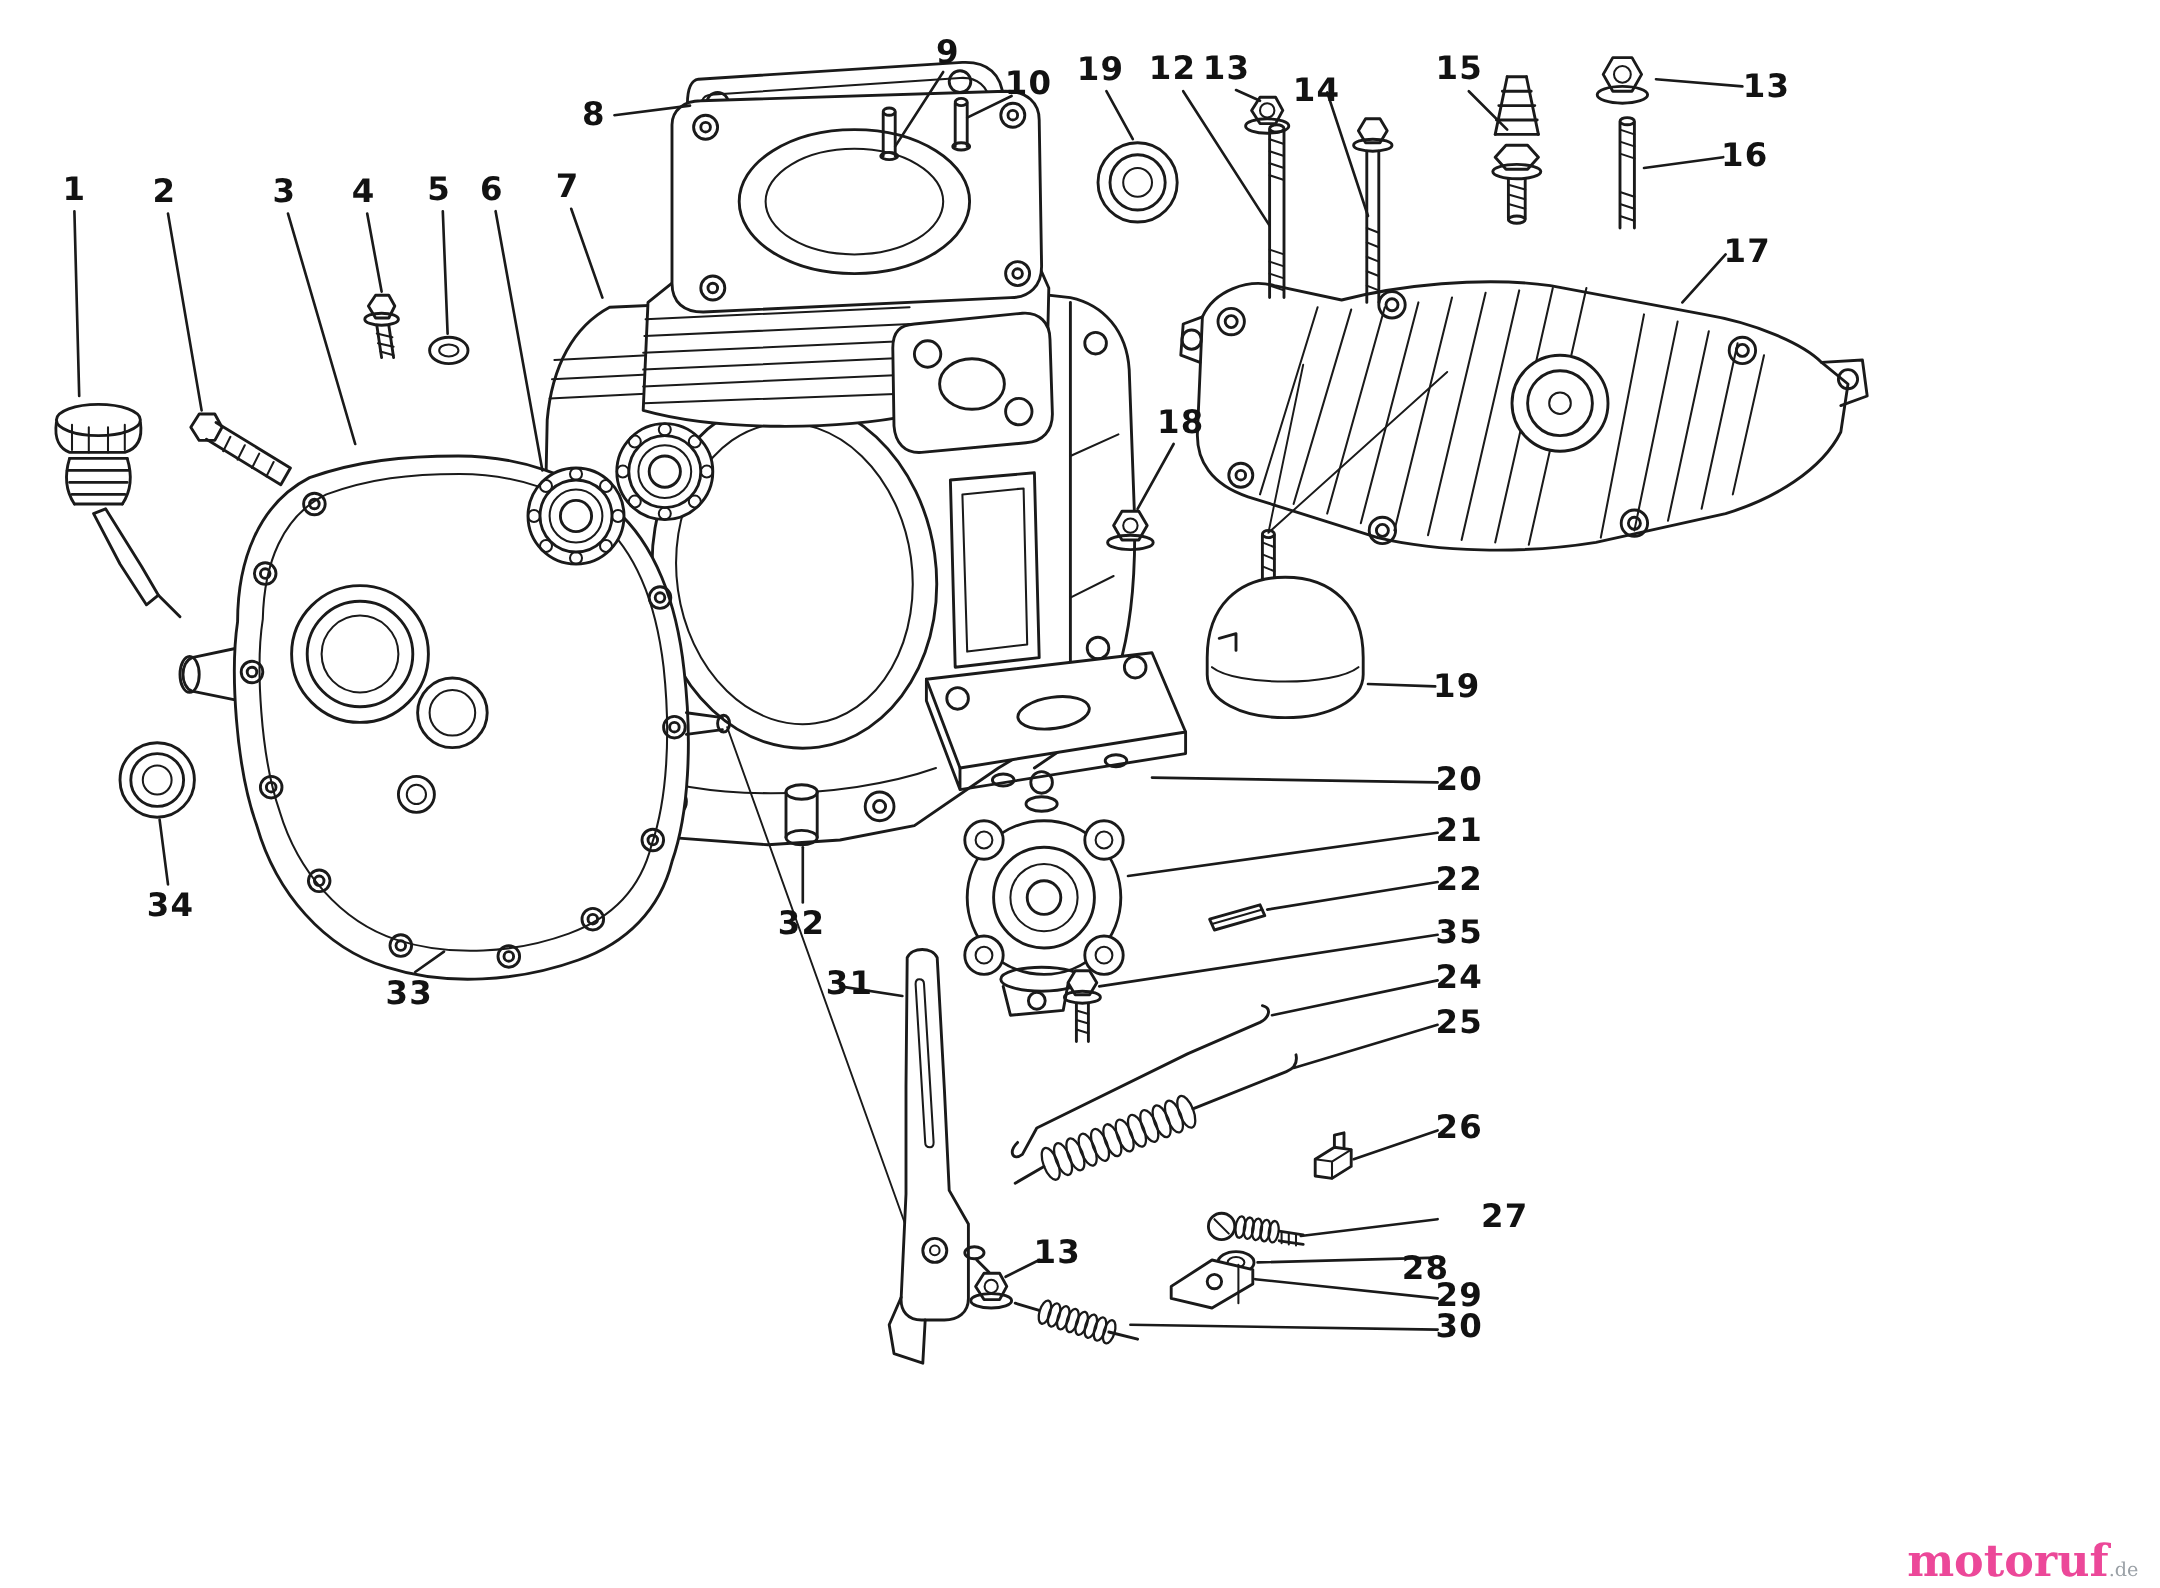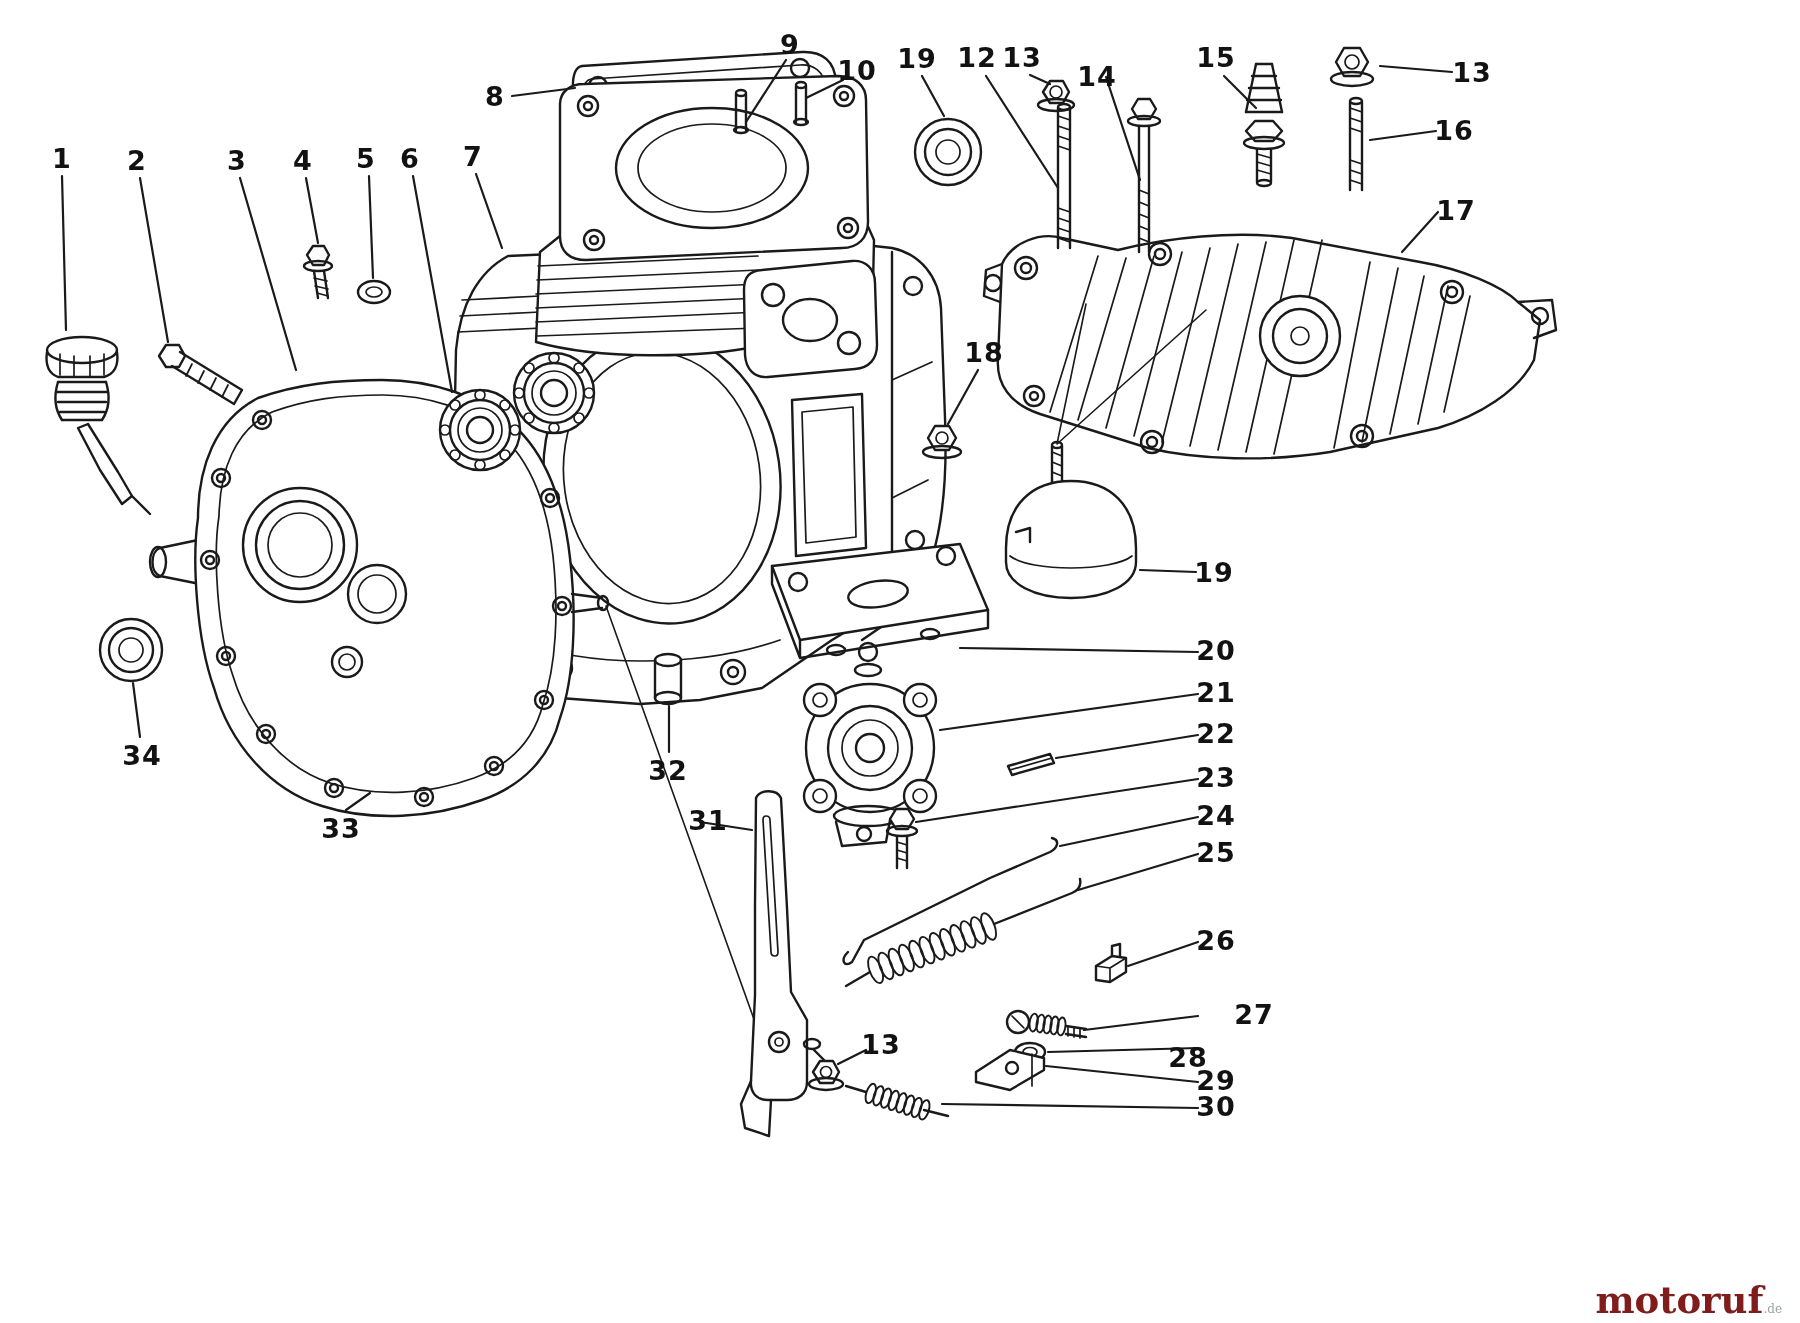--- a/index.html
+++ b/index.html
@@ -12,21 +12,21 @@
   .callout{
     position:absolute;transform:translate(-50%,-50%);
     font:700 27px "DejaVu Sans",sans-serif;color:#121212;letter-spacing:1px;
     white-space:nowrap;user-select:none;
   }
   .logo{
     position:absolute;right:18px;bottom:4px;
     font-family:"DejaVu Serif",serif;line-height:1;
   }
   .logo .main{font-size:37px;font-weight:700;}
-  .logo .de{font-size:12px;font-weight:400;}
+  .logo .de{font-size:16px;font-weight:400;}
 </style>
 </head>
 <body>
 
 <div class="stage">
 
   <svg class="layer" viewBox="0 0 1800 1323">
     <g stroke="#1a1a1a" stroke-width="2.4" fill="none" stroke-linecap="round" stroke-linejoin="round">
 
       <g>
@@ -466,32 +466,32 @@
       <div class="callout" style="left: 1097px; top: 58px; margin-top: 18px;">14</div>
       <div class="callout" style="left: 1216px; top: 57px;">15</div>
       <div class="callout" style="left: 1472px; top: 72px;">13</div>
       <div class="callout" style="left: 1454px; top: 130px;">16</div>
       <div class="callout" style="left: 1456px; top: 210px;">17</div>
       <div class="callout" style="left: 984px; top: 352px;">18</div>
       <div class="callout" style="left: 1214px; top: 572px;">19</div>
       <div class="callout" style="left: 1216px; top: 650px;">20</div>
       <div class="callout" style="left: 1216px; top: 692px;">21</div>
       <div class="callout" style="left: 1216px; top: 733px;">22</div>
-      <div class="callout" style="left: 1216px; top: 777px;">23</div>
+      <div class="callout" style="left: 1216px; top: 777px;">35</div>
       <div class="callout" style="left: 1216px; top: 815px;">24</div>
       <div class="callout" style="left: 1216px; top: 852px;">25</div>
       <div class="callout" style="left: 1216px; top: 940px;">26</div>
       <div class="callout" style="left: 1216px; top: 1014px; margin-left: 38px;">27</div>
       <div class="callout" style="left: 1188px; top: 1046px; margin-top: 11px;">28</div>
       <div class="callout" style="left: 1216px; top: 1080px;">29</div>
       <div class="callout" style="left: 1216px; top: 1106px;">30</div>
       <div class="callout" style="left: 708px; top: 820px;">31</div>
       <div class="callout" style="left: 668px; top: 770px;">32</div>
       <div class="callout" style="left: 341px; top: 828px;">33</div>
       <div class="callout" style="left: 142px; top: 755px;">34</div>
       <div class="callout" style="left: 881px; top: 1044px;">13</div>
     </div>
 
   <div class="logo">
-    <span class="main" style="color: #7f1d1d;">motoruf</span><span class="de" style="color: rgb(154, 160, 166);">.de</span>
+    <span class="main" style="color: #ec4899;">motoruf</span><span class="de" style="color: rgb(154, 160, 166);">.de</span>
   </div>
 
 </div>
 
 </body></html>

